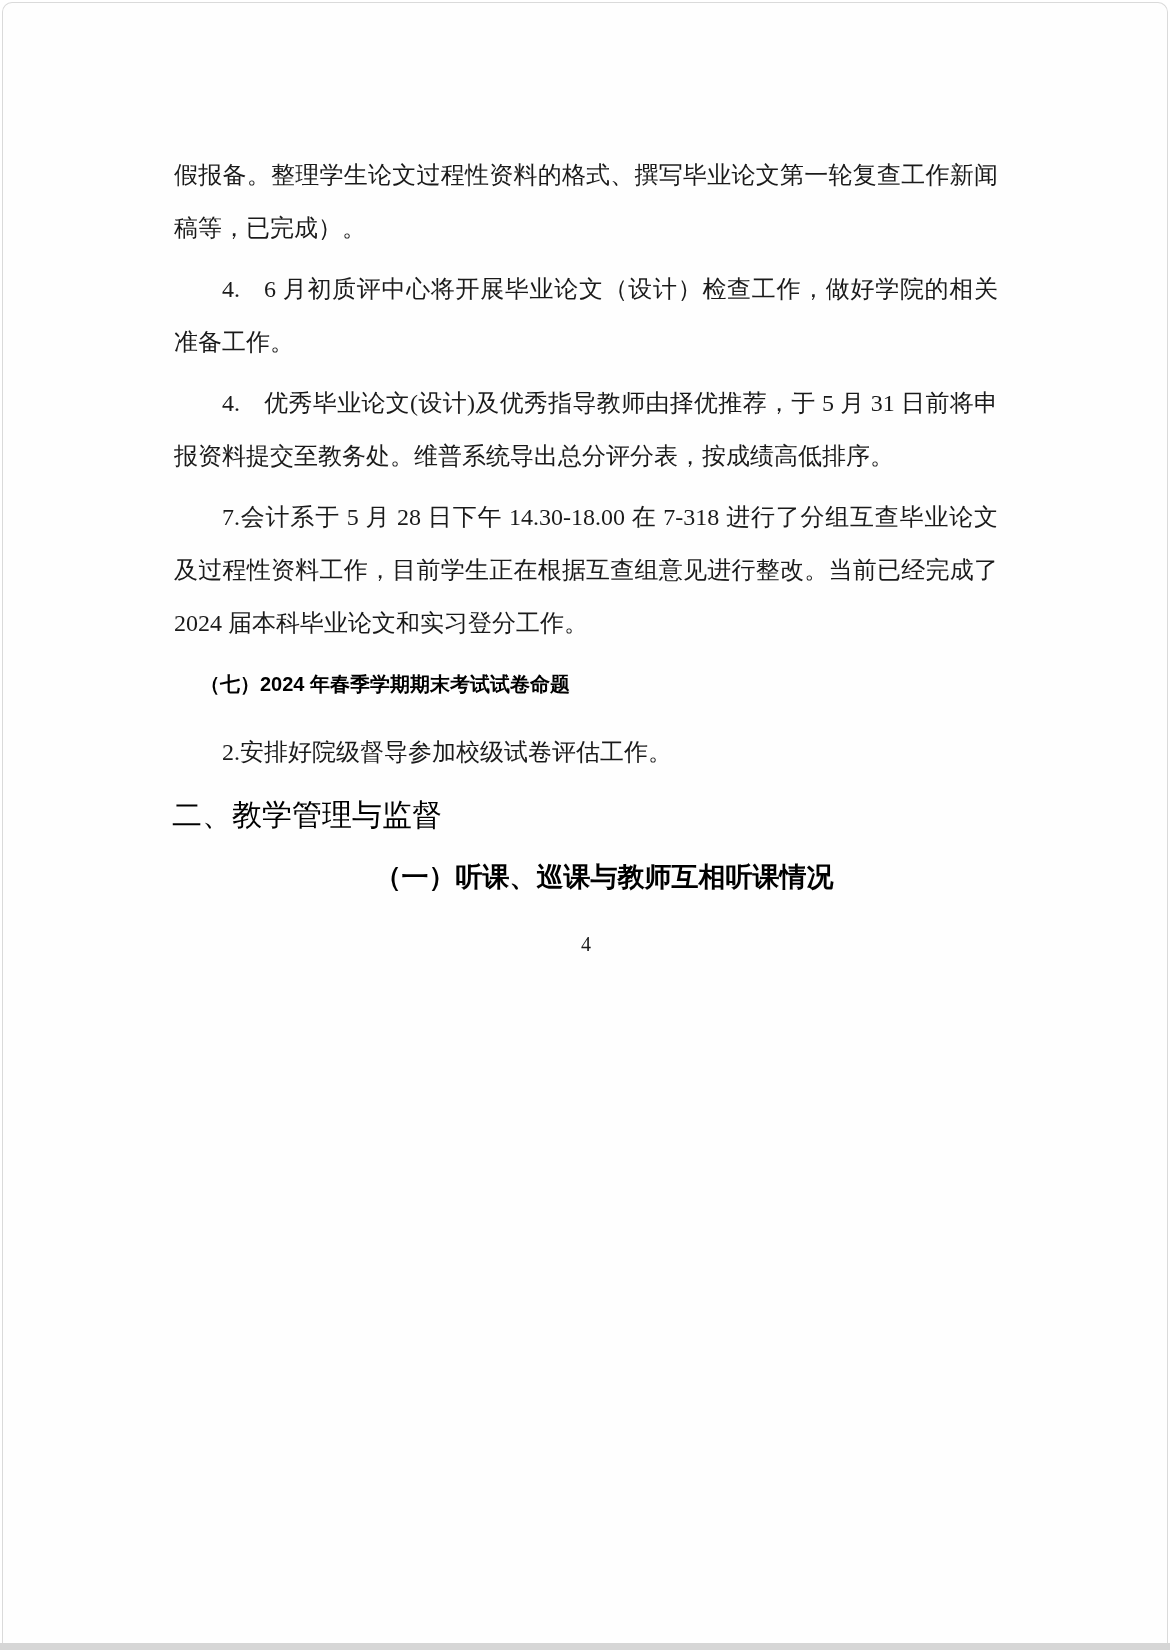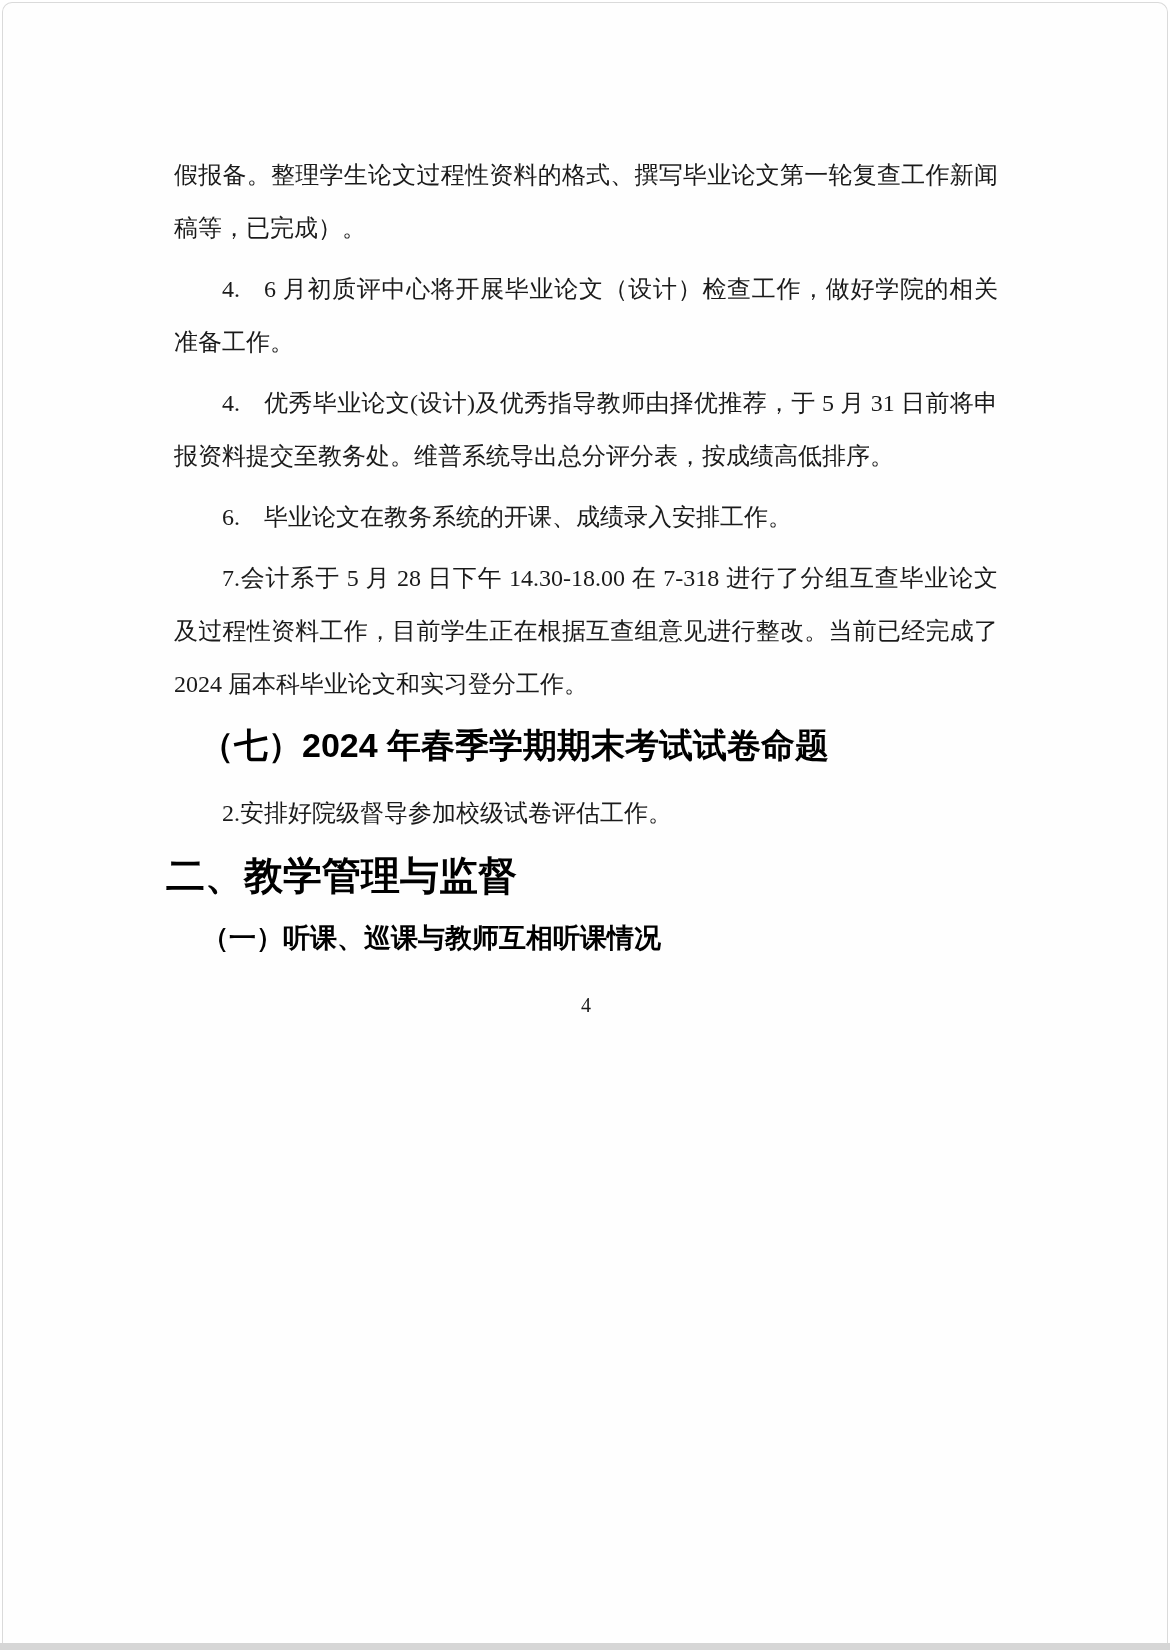--- a/index.html
+++ b/index.html
@@ -51,62 +51,62 @@
     line-height: 53px;
     color: #1a1a1a;
     text-align: justify;
     text-align-last: left;
   }
   p.indent { text-indent: 48px; }
   h3.h-sub {
     margin: 0 0 15px 0;
     font-family: "Liberation Sans", "DejaVu Sans", sans-serif;
     font-weight: bold;
-    font-size: 34px;
+    font-size: 20px;
     line-height: 53px;
     color: #000000;
     text-indent: 34px;
   }
   h2.h-main {
-    margin: 8px 0 0 0;
+    margin: 8px 0 0 6px;
     font-family: "Liberation Sans", "DejaVu Sans", sans-serif;
-    font-weight: bold;
-    font-size: 39px;
+    font-weight: normal;
+    font-size: 30px;
     line-height: 56px;
     color: #000000;
   }
   h3.h-sub2 {
     margin: 6px 0 0 0;
     font-family: "Liberation Sans", "DejaVu Sans", sans-serif;
     font-weight: bold;
     font-size: 27px;
     line-height: 56px;
     color: #000000;
     text-indent: 36px;
+    text-align: center;
   }
   .footer {
     margin-top: 26px;
     font-family: "Liberation Serif", "DejaVu Serif", serif;
     font-size: 20px;
     line-height: 26px;
     color: #1a1a1a;
     text-align: center;
   }
 </style>
 </head>
 <body>
 
 <div class="page">
   <div class="page-card"></div>
 
   <div class="content">
     <p class="body">假报备。整理学生论文过程性资料的格式、撰写毕业论文第一轮复查工作新闻稿等，已完成）。</p>
     <p class="body indent">4. 6 月初质评中心将开展毕业论文（设计）检查工作，做好学院的相关准备工作。</p>
     <p class="body indent">4. 优秀毕业论文(设计)及优秀指导教师由择优推荐，于 5 月 31 日前将申报资料提交至教务处。维普系统导出总分评分表，按成绩高低排序。</p>
-    <p class="body indent">6. 毕业论文在教务系统的开课、成绩录入安排工作。</p>
     <p class="body indent">7.会计系于 5 月 28 日下午 14.30-18.00 在 7-318 进行了分组互查毕业论文及过程性资料工作，目前学生正在根据互查组意见进行整改。当前已经完成了 2024 届本科毕业论文和实习登分工作。</p>
     <h3 class="h-sub">（七）2024 年春季学期期末考试试卷命题</h3>
     <p class="body indent">2.安排好院级督导参加校级试卷评估工作。</p>
     <h2 class="h-main">二、教学管理与监督</h2>
     <h3 class="h-sub2">（一）听课、巡课与教师互相听课情况</h3>
     <div class="footer">4</div>
   </div>
 
   <div class="page-gap"></div>
 </div>

